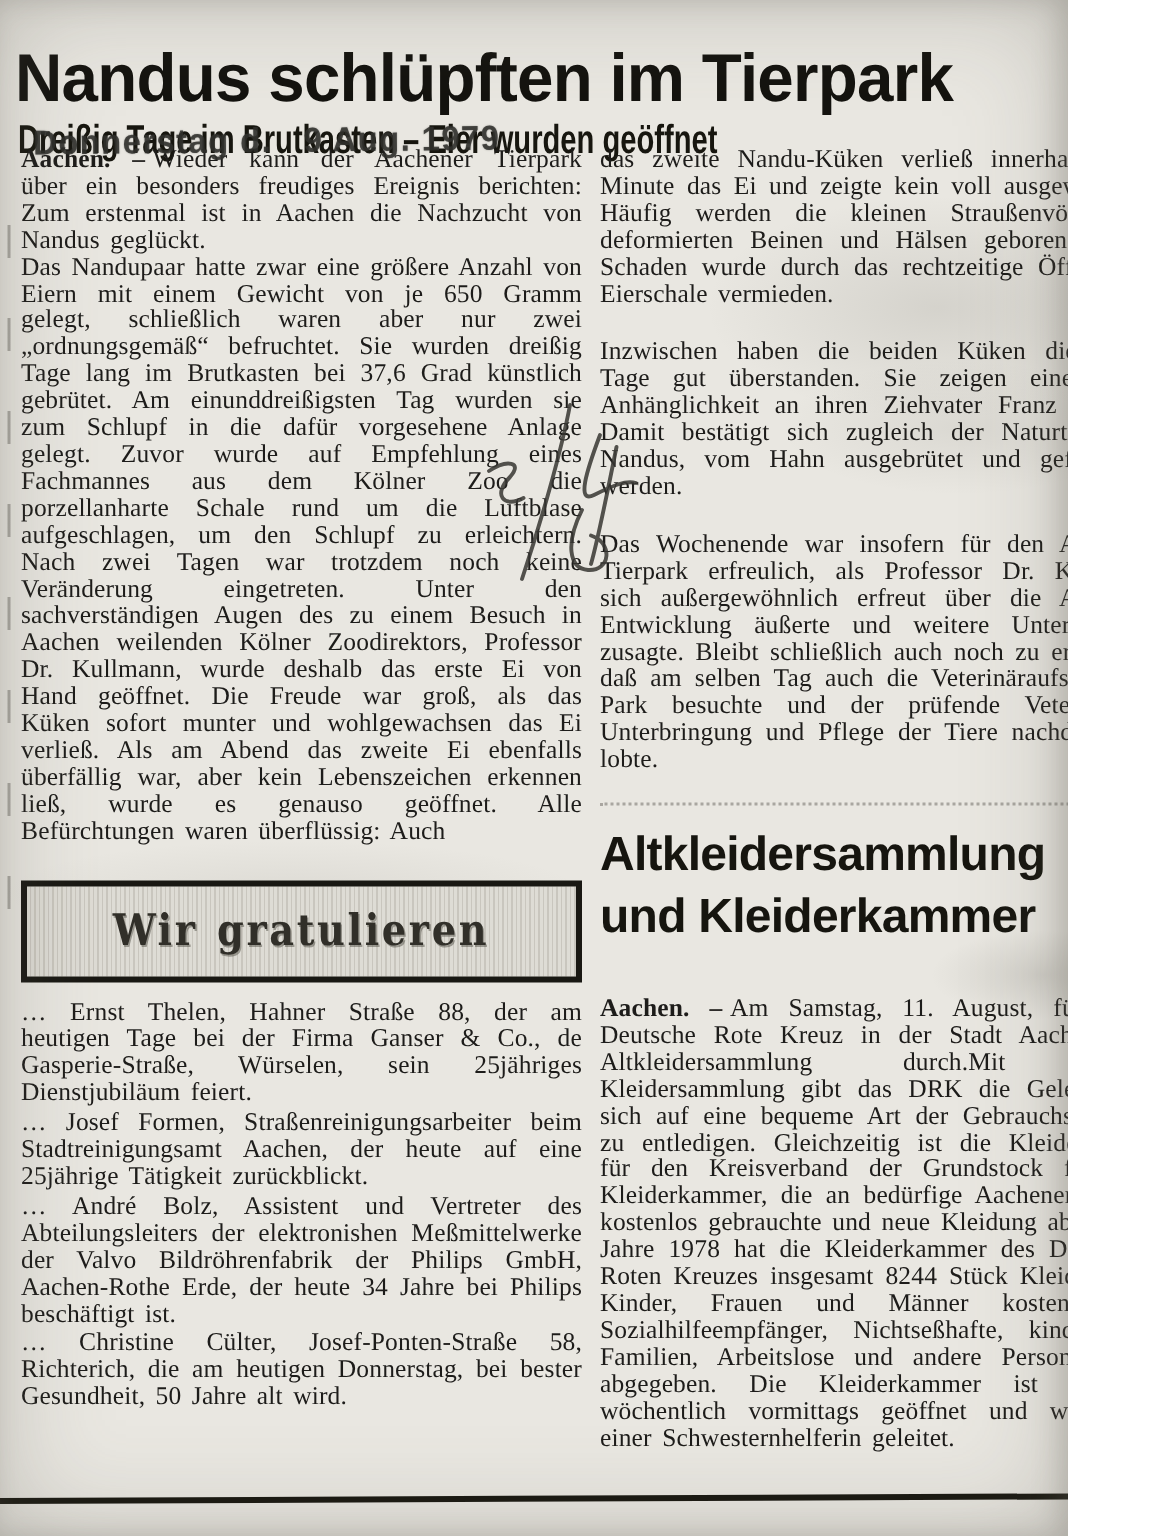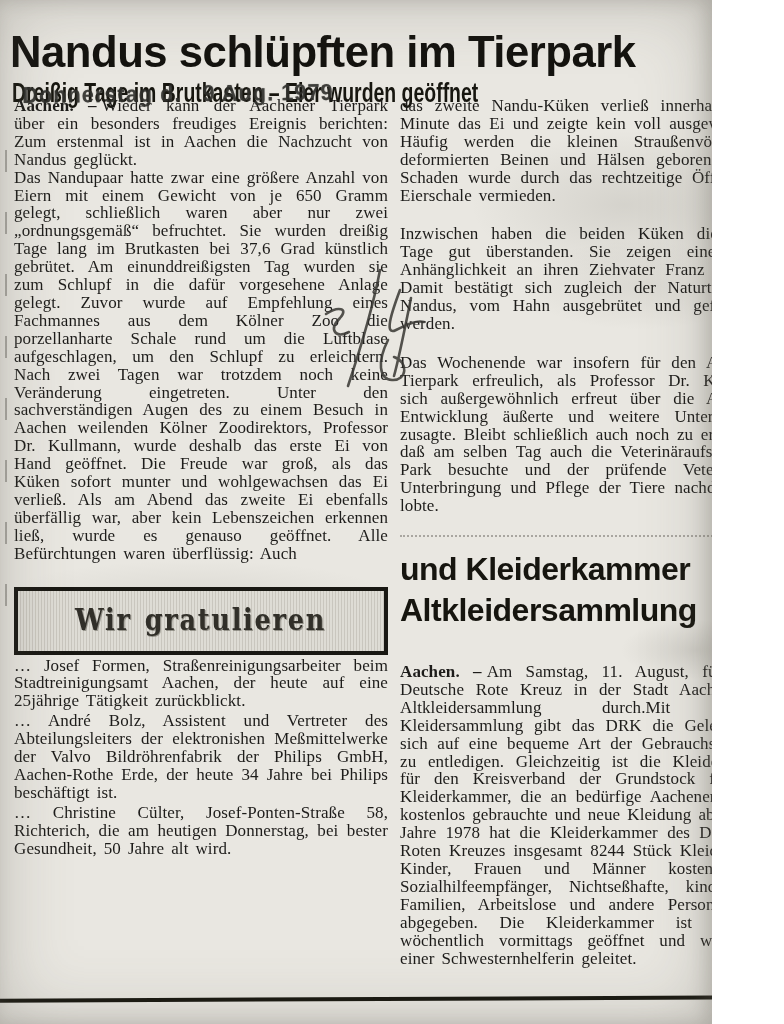--- a/index.html
+++ b/index.html
@@ -108,34 +108,35 @@
   <h2 class="subheadline">Dreißig Tage im Brutkasten – Eier wurden geöffnet</h2>
   <div class="stamp">Donnerstag d.   9 Aug. 1979</div>
 
   <div class="col col-left">
     <p><span class="lead">Aachen. –</span><span>Wieder kann der Aachener Tierpark über ein besonders freudiges Ereignis berichten: Zum erstenmal ist in Aachen die Nachzucht von Nandus geglückt.</span></p>
     <p>Das Nandupaar hatte zwar eine größere Anzahl von Eiern mit einem Gewicht von je 650 Gramm gelegt, schließlich waren aber nur zwei „ordnungsgemäß“ befruchtet. Sie wurden dreißig Tage lang im Brutkasten bei 37,6 Grad künstlich gebrütet. Am einunddreißigsten Tag wurden sie zum Schlupf in die dafür vorgesehene Anlage gelegt. Zuvor wurde auf Empfehlung eines Fachmannes aus dem Kölner Zoo die porzellanharte Schale rund um die Luftblase aufgeschlagen, um den Schlupf zu erleichtern. Nach zwei Tagen war trotzdem noch keine Veränderung eingetreten. Unter den sachverständigen Augen des zu einem Besuch in Aachen weilenden Kölner Zoodirektors, Professor Dr. Kullmann, wurde deshalb das erste Ei von Hand geöffnet. Die Freude war groß, als das Küken sofort munter und wohlgewachsen das Ei verließ. Als am Abend das zweite Ei ebenfalls überfällig war, aber kein Lebenszeichen erkennen ließ, wurde es genauso geöffnet. Alle Befürchtungen waren überflüssig: Auch</p>
 
     <div class="congrats-box">
       <span class="congrats-title">Wir gratulieren</span>
     </div>
+    <p class="congrats-item first">… Ernst Thelen, Hahner Straße 88, der am heutigen Tage bei der Firma Ganser &amp; Co., de Gasperie-Straße, Würselen, sein 25jähriges Dienstjubiläum feiert.</p>
     <p class="congrats-item">… Josef Formen, Straßenreinigungsarbeiter beim Stadtreinigungsamt Aachen, der heute auf eine 25jährige Tätigkeit zurückblickt.</p>
     <p class="congrats-item">… André Bolz, Assistent und Vertreter des Abteilungsleiters der elektronishen Meßmittelwerke der Valvo Bildröhrenfabrik der Philips GmbH, Aachen-Rothe Erde, der heute 34 Jahre bei Philips beschäftigt ist.</p>
     <p class="congrats-item">… Christine Cülter, Josef-Ponten-Straße 58, Richterich, die am heutigen Donnerstag, bei bester Gesundheit, 50 Jahre alt wird.</p>
   </div>
 
   <div class="col col-right">
     <p>das zweite Nandu-Küken verließ innerhalb einer Minute das Ei und zeigte kein voll ausgewachsen. Häufig werden die kleinen Straußenvögel mit deformierten Beinen und Hälsen geboren. Dieser Schaden wurde durch das rechtzeitige Öffnen der Eierschale vermieden.</p>
     <p class="gap">Inzwischen haben die beiden Küken die starke Tage gut überstanden. Sie zeigen eine starke Anhänglichkeit an ihren Ziehvater Franz Stettner. Damit bestätigt sich zugleich der Naturtrieb der Nandus, vom Hahn ausgebrütet und geführt zu werden.</p>
     <p class="gap">Das Wochenende war insofern für den Aachener Tierpark erfreulich, als Professor Dr. Kullmann sich außergewöhnlich erfreut über die Aachener Entwicklung äußerte und weitere Unterstützung zusagte. Bleibt schließlich auch noch zu erwähnen, daß am selben Tag auch die Veterinäraufsicht den Park besuchte und der prüfende Veterinärarzt Unterbringung und Pflege der Tiere nachdrücklich lobte.</p>
 
     <div class="sep-rule"></div>
     <h3 class="second-title">
+      <span>Altkleidersammlung</span>
       <span>und Kleiderkammer</span>
-      <span>Altkleidersammlung</span>
     </h3>
     <p class="second-body"><span class="lead">Aachen. –</span><span>Am Samstag, 11. August, führt das Deutsche Rote Kreuz in der Stadt Aachen eine Altkleidersammlung durch.Mit dieser Kleidersammlung gibt das DRK die Gelegenheit, sich auf eine bequeme Art der Gebrauchstextilien zu entledigen. Gleichzeitig ist die Kleiderspende für den Kreisverband der Grundstock für eine Kleiderkammer, die an bedürfige Aachener Bürger kostenlos gebrauchte und neue Kleidung abgibt. Im Jahre 1978 hat die Kleiderkammer des Deutschen Roten Kreuzes insgesamt 8244 Stück Kleidung für Kinder, Frauen und Männer kostenlos an Sozialhilfeempfänger, Nichtseßhafte, kinderreiche Familien, Arbeitslose und andere Personenkreise abgegeben. Die Kleiderkammer ist zweimal wöchentlich vormittags geöffnet und wird von einer Schwesternhelferin geleitet.</span></p>
   </div>
 
   <svg class="scribble" width="150" height="135" viewBox="0 0 150 135">
     <g fill="none" stroke="#383733" stroke-width="2.6" stroke-linecap="round">
       <path d="M62,8 C56,40 42,88 30,124"></path>
       <path d="M8,52 C20,44 31,46 22,56 C10,68 18,77 31,70"></path>
       <path d="M82,28 C73,52 66,74 78,68 C90,62 99,58 106,60"></path>
       <path d="M93,36 C87,66 80,100 76,114"></path>

